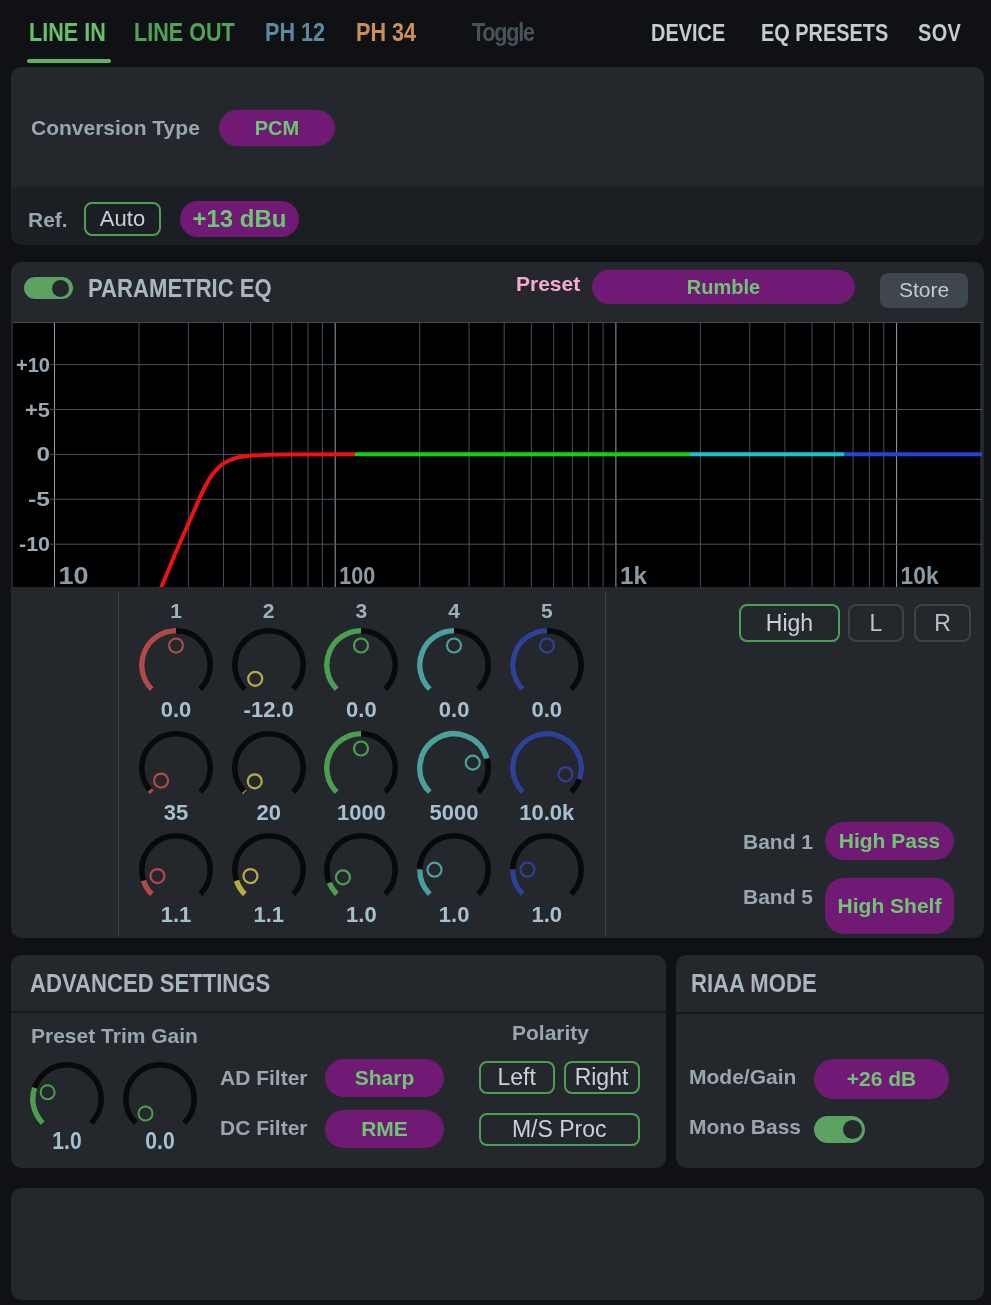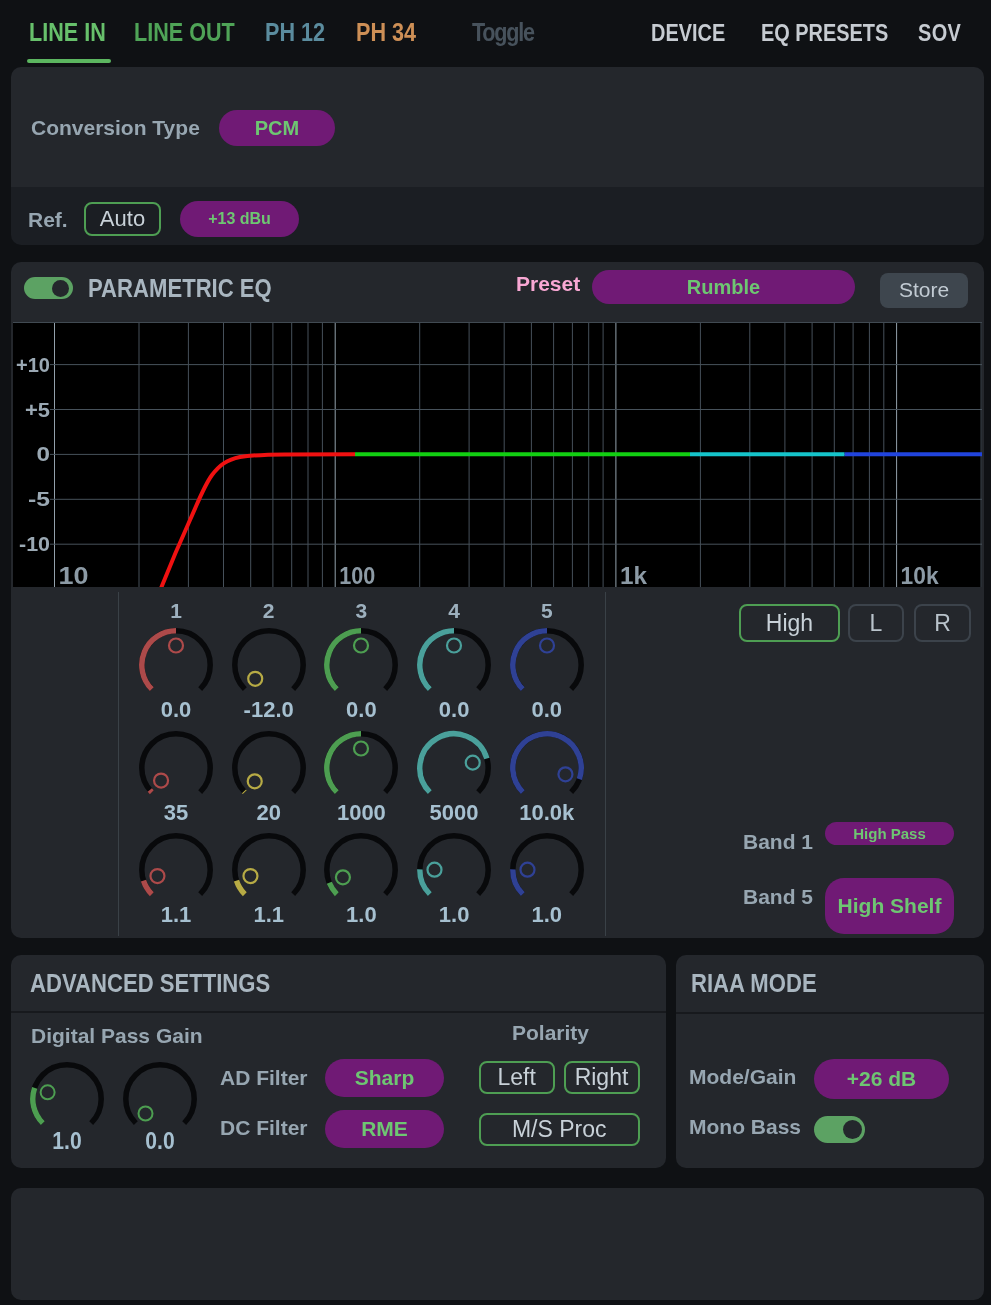--- a/index.html
+++ b/index.html
@@ -22,21 +22,21 @@
 <div class="abs" style="left:651px;top:19px;color:#c6cbd1;font-size:24px;letter-spacing:0px;font-weight:bold;white-space:nowrap;transform:scaleX(0.83);transform-origin:0 0;">DEVICE</div>
 <div class="abs" style="left:761px;top:19px;color:#c6cbd1;font-size:24px;letter-spacing:0px;font-weight:bold;white-space:nowrap;transform:scaleX(0.83);transform-origin:0 0;">EQ PRESETS</div>
 <div class="abs" style="left:918px;top:19px;color:#c6cbd1;font-size:24px;letter-spacing:0.5px;font-weight:bold;white-space:nowrap;transform:scaleX(0.83);transform-origin:0 0;">SOV</div>
 <div class="abs" style="left:27px;top:59px;width:84px;height:4px;background:#5cb660;border-radius:2px;"></div>
 <div class="card" style="left:11px;top:67px;width:973px;height:120px;border-bottom-left-radius:0;border-bottom-right-radius:0;"></div>
 <div class="abs" style="left:11px;top:187px;width:973px;height:58px;background:#1b1e23;border-radius:0 0 10px 10px;"></div>
 <div class="lbl" style="left:31px;top:116px;">Conversion Type</div>
 <div class="pill" style="left:219px;top:110px;width:116px;height:36px;font-size:20px;">PCM</div>
 <div class="lbl" style="left:28px;top:208px;">Ref.</div>
 <div class="obtn" style="left:84px;top:202px;width:77px;height:34px;font-size:22px;">Auto</div>
-<div class="pill" style="left:180px;top:201px;width:119px;height:36px;font-size:16px;">+13 dBu</div>
+<div class="pill" style="left:180px;top:201px;width:119px;height:36px;font-size:24px;">+13 dBu</div>
 <div class="card" style="left:11px;top:262px;width:973px;height:676px;"></div>
 <div class="toggle" style="left:24px;top:277px;width:49px;height:22px;"></div>
 <div class="tknob" style="left:52px;top:279.5px;width:17px;height:17px;"></div>
 <div class="hdr" style="left:88px;top:273px;">PARAMETRIC EQ</div>
 <div class="lbl" style="left:516px;top:272px;color:#f9a8d4;">Preset</div>
 <div class="pill" style="left:592px;top:270px;width:263px;height:34px;font-size:20px;border-radius:17px;">Rumble</div>
 <div class="abs" style="left:880px;top:272.5px;width:88px;height:35px;background:#3e464e;border-radius:8px;color:#c2cbd3;font-size:21px;display:flex;align-items:center;justify-content:center;">Store</div>
 <svg class="abs" style="left:13px;top:322px;background:#000;" width="969" height="265" viewBox="0 0 969 265">
     <line x1="41.5" y1="0" x2="41.5" y2="265" stroke="#93a1ab" stroke-width="1"></line>
     <line x1="126.0" y1="0" x2="126.0" y2="265" stroke="#46505a" stroke-width="1"></line>
@@ -180,27 +180,27 @@
 <svg style="position:absolute;left:508.8px;top:831.5px" width="76" height="76" viewBox="0 0 76 76">
     <path d="M 13.82 62.18 A 34.20 34.20 0 1 1 62.18 62.18" stroke="#08090b" stroke-width="5.5" fill="none"></path>
     <path d="M 13.82 62.18 A 34.20 34.20 0 0 1 3.81 37.40" stroke="#2f4195" stroke-width="5.5" fill="none"></path>
     <circle cx="18.50" cy="37.66" r="7.0" stroke="#2f4195" stroke-width="2.2" fill="none"></circle>
   </svg>
 <div class="val" style="left:500.8px;top:901.5px;width:92px;">1.0</div>
 <div class="obtn" style="left:739px;top:604px;width:101px;height:38px;font-size:23px;">High</div>
 <div class="gbtn" style="left:848px;top:604px;width:56px;height:38px;font-size:23px;">L</div>
 <div class="gbtn" style="left:914px;top:604px;width:57px;height:38px;font-size:23px;">R</div>
 <div class="lbl" style="left:743px;top:830px;">Band 1</div>
-<div class="pill" style="left:825px;top:822px;width:129px;height:23px;font-size:15px;">High Pass</div>
+<div class="pill" style="left:825px;top:822px;width:129px;height:38px;font-size:21px;">High Pass</div>
 <div class="lbl" style="left:743px;top:885px;">Band 5</div>
 <div class="pill" style="left:825px;top:878px;width:129px;height:56px;font-size:21px;">High Shelf</div>
 <div class="card" style="left:11px;top:955px;width:655px;height:213px;"></div>
 <div class="hdr" style="left:30px;top:968px;">ADVANCED SETTINGS</div>
 <div class="abs" style="left:11px;top:1011px;width:655px;height:2px;background:#17191d;"></div>
-<div class="lbl" style="left:31px;top:1024px;">Digital Pass Gain</div>
+<div class="lbl" style="left:31px;top:1024px;">Preset Trim Gain</div>
 <svg style="position:absolute;left:28.6px;top:1061.0px" width="76" height="76" viewBox="0 0 76 76">
     <path d="M 13.82 62.18 A 34.20 34.20 0 1 1 62.18 62.18" stroke="#08090b" stroke-width="5.5" fill="none"></path>
     <path d="M 13.82 62.18 A 34.20 34.20 0 0 1 5.66 26.87" stroke="#4d9e51" stroke-width="5.5" fill="none"></path>
     <circle cx="18.62" cy="31.33" r="7.0" stroke="#4d9e51" stroke-width="2.0" fill="none"></circle>
   </svg>
 <svg style="position:absolute;left:121.8px;top:1061.0px" width="76" height="76" viewBox="0 0 76 76">
     <path d="M 13.82 62.18 A 34.20 34.20 0 1 1 62.18 62.18" stroke="#08090b" stroke-width="5.5" fill="none"></path>
     <circle cx="23.50" cy="52.50" r="7.0" stroke="#4d9e51" stroke-width="2.0" fill="none"></circle>
   </svg>
 <div class="val" style="left:20.6px;top:1127px;width:92px;font-size:24px;transform:scaleX(0.88);">1.0</div>

